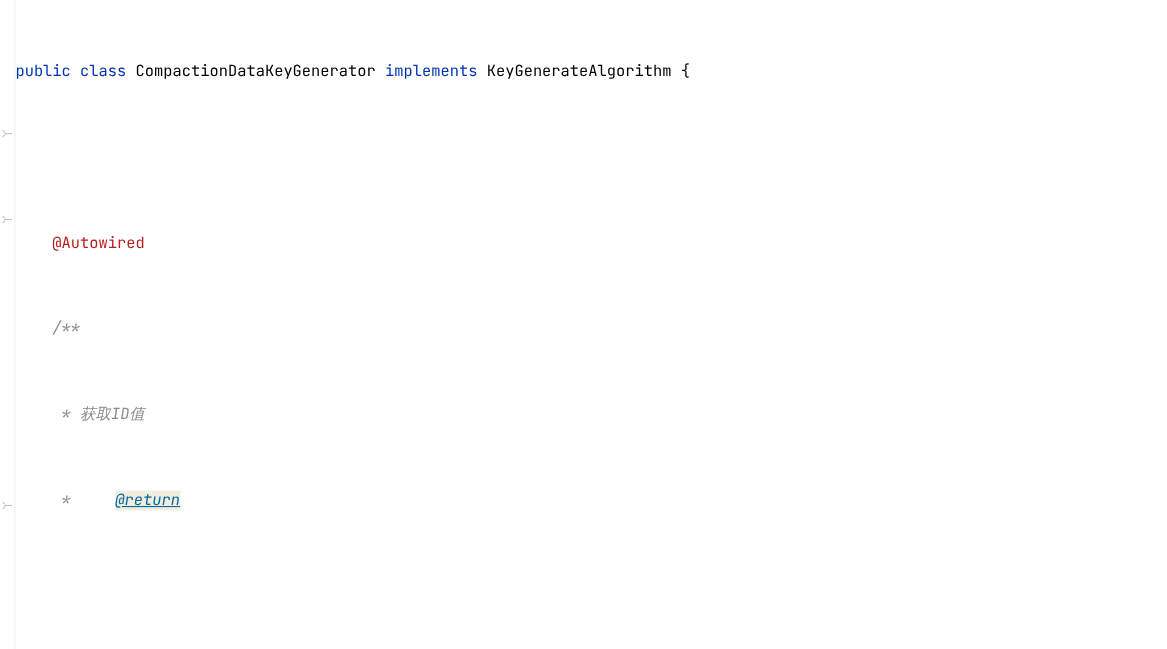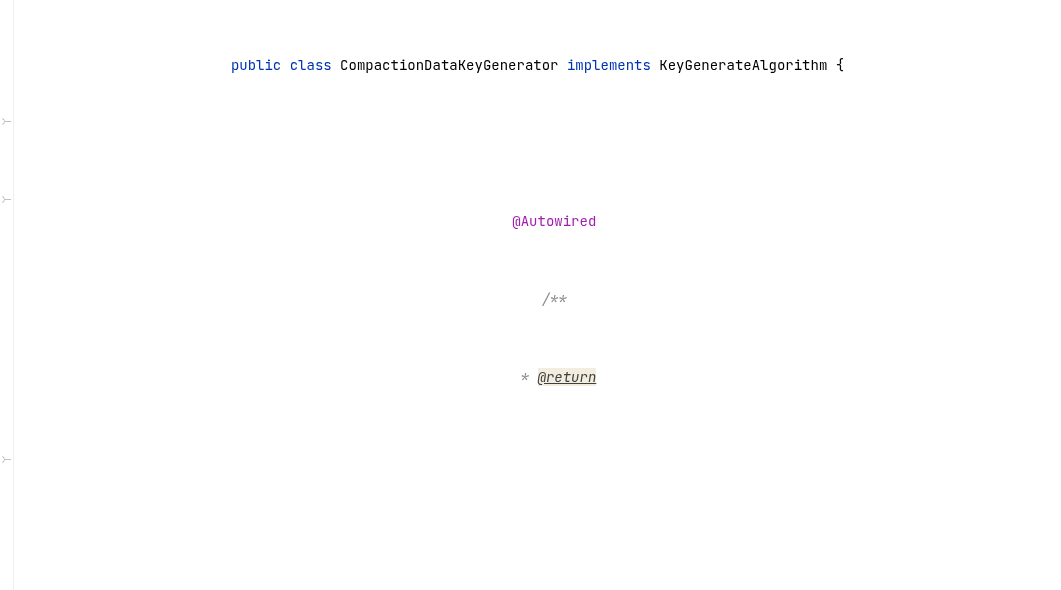--- a/index.html
+++ b/index.html
@@ -35,43 +35,44 @@
     background: #c0c0c0;
   }
   .fold-mark::before { left: -2px; top: -2px; transform: rotate(45deg); }
   .fold-mark::after  { left: -2px; top: 2px; transform: rotate(-45deg); }
   .code {
     position: absolute;
     left: 14px; right: 0; top: 0;
     padding-left: 0;
     white-space: pre;
   }
-  .line { height: 26px; padding-left: 0; text-align: center; }
+  .line { height: 26px; padding-left: 0; }
   .kw   { color: #0033b3; }
   .type { color: #000000; }
-  .ann  { color: #a21caf; }
+  .ann  { color: #b91c1c; }
   .field{ color: #871094; }
   .cmt  { color: #8c8c8c; font-style: italic; }
-  .cmt-tag { color: #404040; font-style: italic; text-decoration: underline; background: #f2edde; }
+  .cmt-tag { color: #0369a1; font-style: italic; text-decoration: underline; background: #f2edde; margin-left: 32px; }
   .punct { color: #080808; }
 </style>
 </head>
 <body>
 
 <div class="gutter">
   <div class="fold-mark" style="top:121px"></div>
   <div class="fold-mark" style="top:199px"></div>
   <div class="fold-mark" style="top:459px"></div>
 </div>
 
 <div class="code">
   <div class="line"><span class="kw">public</span> <span class="kw">class</span> <span class="type">CompactionDataKeyGenerator</span> <span class="kw">implements</span> <span class="type">KeyGenerateAlgorithm</span> <span class="punct">{</span></div>
   <div class="line"></div>
   <div class="line">    <span class="ann">@Autowired</span></div>
   <div class="line">    <span class="cmt">/**</span></div>
+  <div class="line">    <span class="cmt"> * 获取ID值</span></div>
   <div class="line">    <span class="cmt"> * </span><span class="cmt-tag">@return</span></div>
   
   
   
   
   
   
   
   
   

